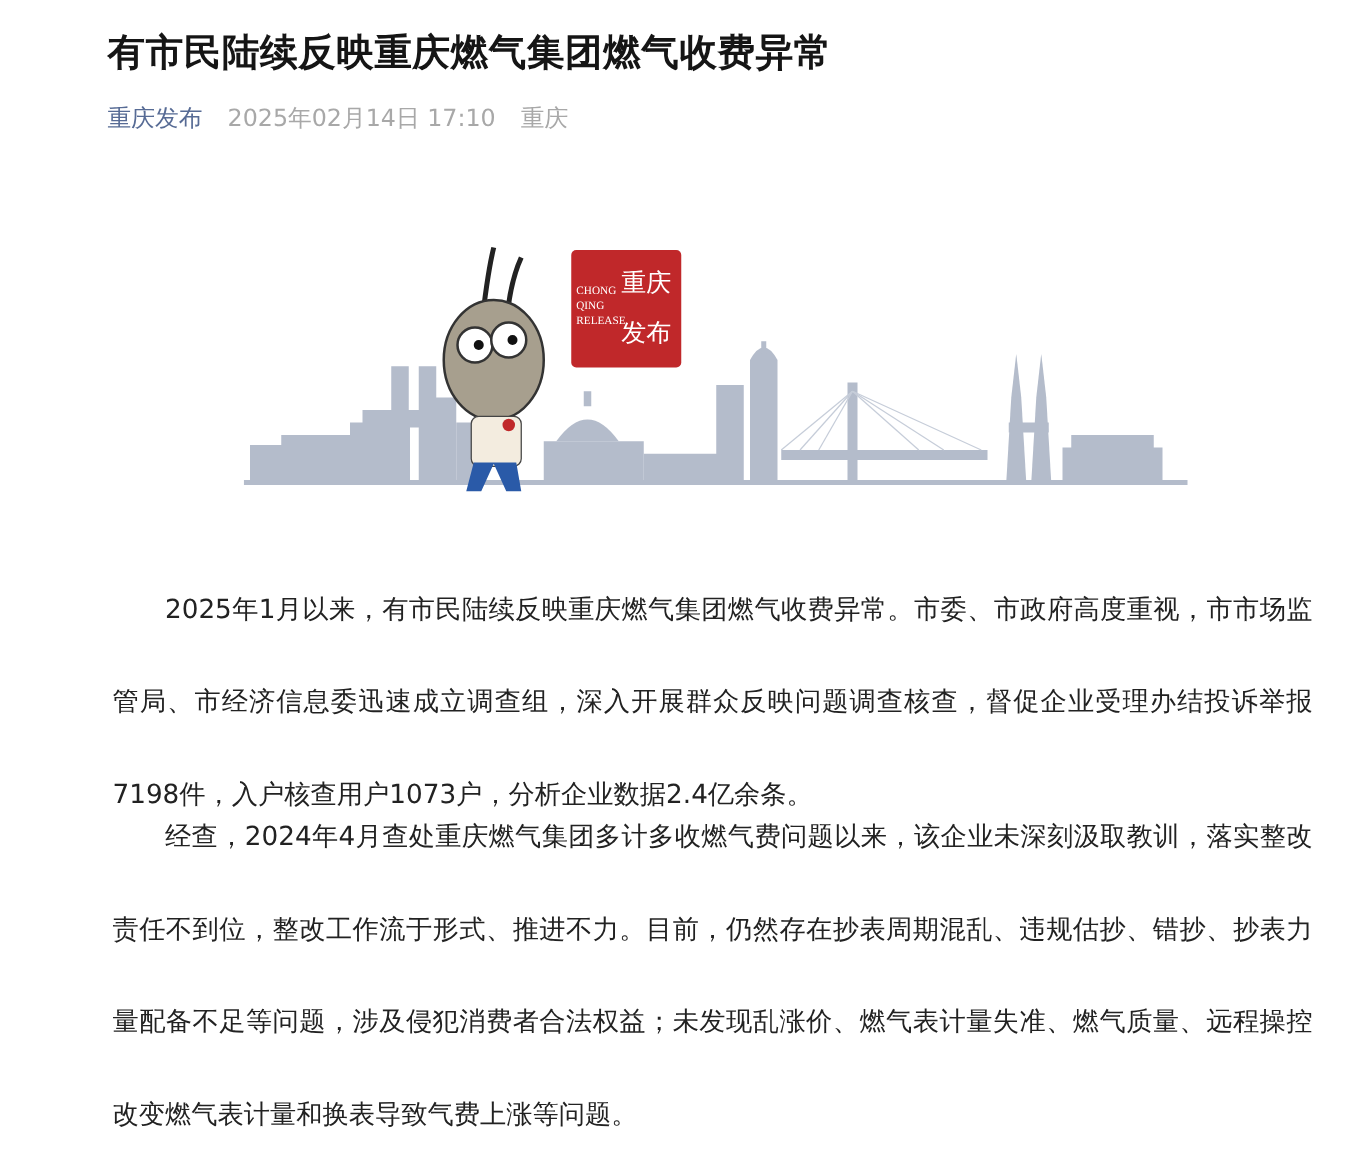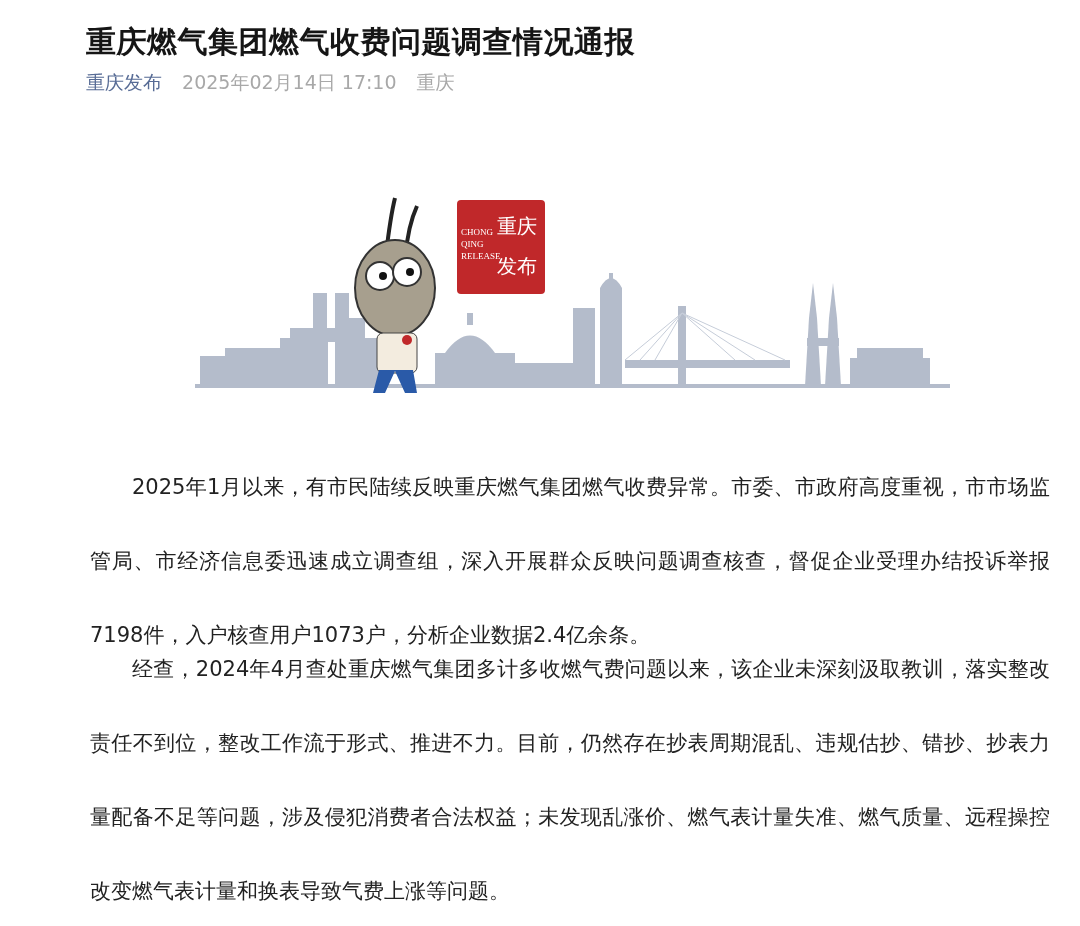--- a/index.html
+++ b/index.html
@@ -1,32 +1,32 @@
 <!DOCTYPE html>
 <html><head>
 <meta charset="utf-8">
 <style>
   html, body { margin:0; padding:0; background:#ffffff; }
   body { width:1080px; height:926px; overflow:hidden; position:relative;
          font-family:"DejaVu Sans","Liberation Sans",sans-serif; color:#1a1a1a; }
   .title { position:absolute; left:86px; top:22px; font-size:30px; font-weight:bold;
            color:#151515; letter-spacing:0.5px; margin:0; }
-  .meta { position:absolute; left:86px; top:70px; font-size:19px; color:#a8a8a8; white-space:nowrap; }
+  .meta { position:absolute; left:86px; top:82px; font-size:19px; color:#a8a8a8; white-space:nowrap; }
   .meta .source { color:#576b95; margin-right:14px; }
   .meta .date { margin-right:14px; }
   .banner { position:absolute; left:195px; top:188px; width:760px; height:220px; }
   .para { position:absolute; left:90px; width:960px; font-size:21px; line-height:74px; color:#222;
           text-align:justify; margin:0; text-indent:2em; }
   .p1 { top:450px; }
   .p2 { top:632px; }
 </style>
 </head>
 <body>
 
-<h1 class="title">重庆燃气集团燃气收费问题调查情况通报</h1>
+<h1 class="title">有市民陆续反映重庆燃气集团燃气收费异常</h1>
 
 <div class="meta">
   <span class="source">重庆发布</span>
   <span class="date">2025年02月14日 17:10</span>
   <span class="loc">重庆</span>
 </div>
 
 <div class="banner">
   <svg width="760" height="220" viewBox="0 0 760 220">
     <g fill="#b4bccb">

